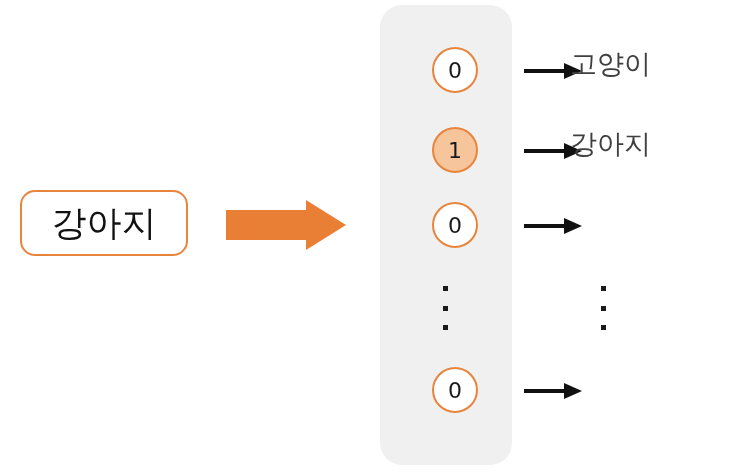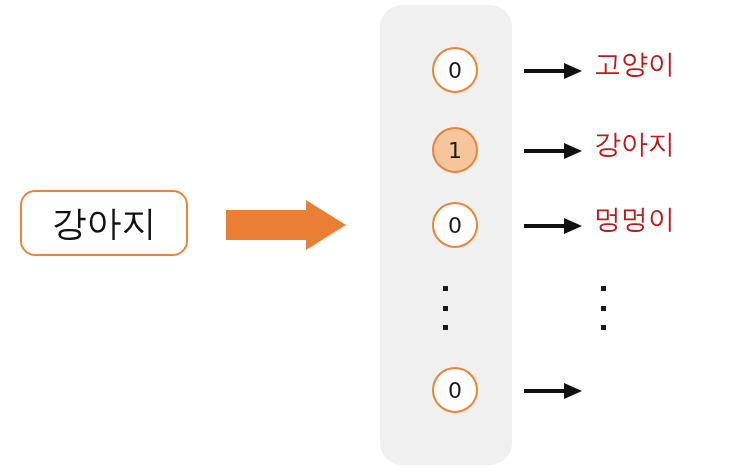--- a/index.html
+++ b/index.html
@@ -86,23 +86,23 @@
   .thin-arrow {
     position: absolute;
     left: 524px;
     width: 58px;
     height: 22px;
   }
 
   
   .word-label {
     position: absolute;
-    left: 594px;
+    left: 570px;
     font-size: 27px;
-    color: #b91c1c;
+    color: #404040;
     white-space: nowrap;
     line-height: 1;
   }
 
   
   .vdots {
     position: absolute;
     width: 10px;
     height: 44px;
     display: flex;
@@ -175,21 +175,20 @@
   </div>
   <div class="thin-arrow" style="top:380px;">
     <svg width="58" height="22" viewBox="0 0 58 22" xmlns="http://www.w3.org/2000/svg">
       <line x1="0" y1="11" x2="43" y2="11" stroke="#111111" stroke-width="4"></line>
       <polygon points="40,3 58,11 40,19" fill="#111111"></polygon>
     </svg>
   </div>
 
   <div class="word-label" style="top:50px;">고양이</div>
   <div class="word-label" style="top:130px;">강아지</div>
-  <div class="word-label" style="top:205px;">멍멍이</div>
 
   <div class="vdots in-labels">
     <span></span>
     <span></span>
     <span></span>
   </div>
 
 </div>
 
 </body></html>

